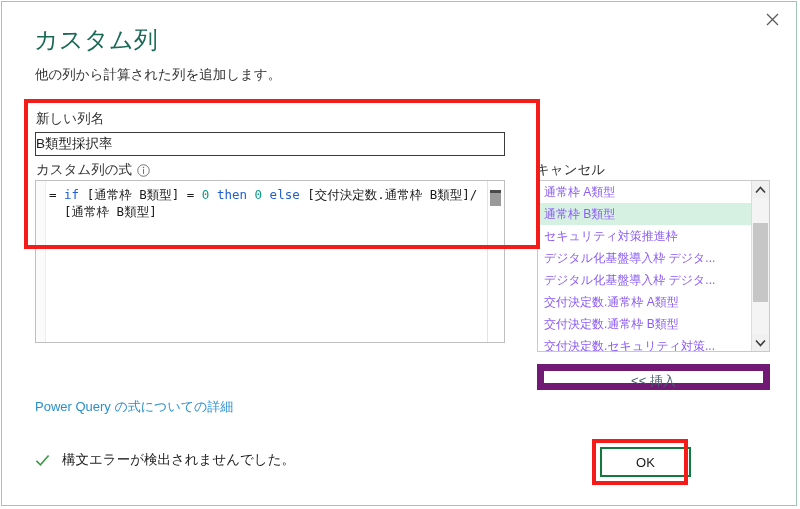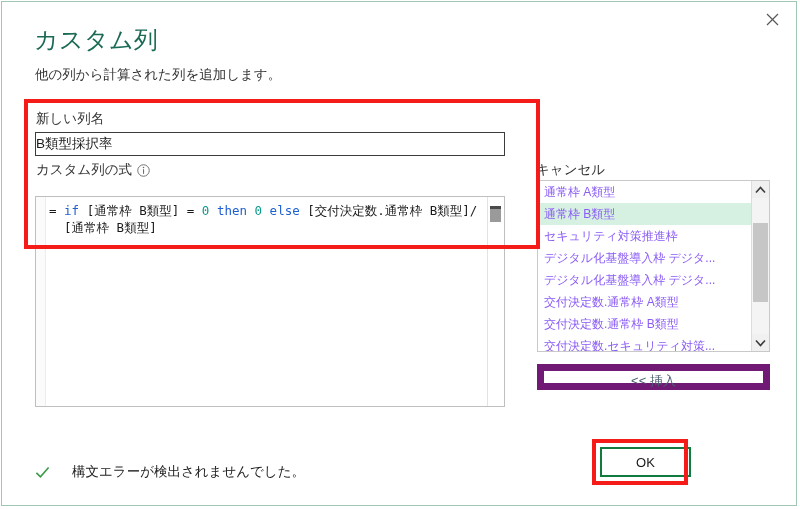--- a/index.html
+++ b/index.html
@@ -110,26 +110,25 @@
     width: 13px;
     height: 13px;
   }
 
   
   #formula-box {
     position: absolute;
     left: 33px;
     top: 178px;
     width: 470px;
-    height: 211px;
+    height: 163px;
     border: 1px solid #bfbfbf;
     box-sizing: border-box;
     background: #ffffff;
     overflow: hidden;
-    margin-top: 16px;
   }
   #formula-gutter {
     position: absolute;
     left: 0; top: 0;
     width: 9px; height: 100%;
     background: #fbfbfb;
     border-right: 1px solid #ededed;
   }
   #formula-text {
     position: absolute;
@@ -172,24 +171,24 @@
     font-size: 13px;
     color: #2a8fd0;
     white-space: nowrap;
     cursor: pointer;
   }
 
   
   #status-row {
     position: absolute;
     left: 33px;
-    top: 461px;
+    top: 449px;
     display: flex;
     align-items: center;
-    gap: 22px;
+    gap: 12px;
   }
   #status-check { width: 15px; height: 15px; display:block; }
   #status-text {
     font-size: 13.5px;
     color: #222222;
     white-space: nowrap;
   }
 
   
   #label-available {
@@ -332,20 +331,21 @@
 
   <div id="formula-box">
     <div id="formula-gutter"></div>
     <div id="formula-text"><span>= </span><span class="kw">if</span><span> [通常枠 B類型] = </span><span class="num">0</span><span> </span><span class="kw">then</span><span> </span><span class="num">0</span><span> </span><span class="kw">else</span><span> [交付決定数.通常枠 B類型]/
   [通常枠 B類型]</span></div>
     <div id="formula-scroll">
       <div id="formula-thumb"></div>
     </div>
   </div>
 
+  <div id="help-link">Power Query の式についての詳細</div>
 
   <div id="status-row">
     <svg id="status-check" viewBox="0 0 16 16">
       <path d="M1.5 8.4 L5.8 12.6 L14.5 2.6" fill="none" stroke="#3a9a48" stroke-width="1.7"></path>
     </svg>
     <span id="status-text">構文エラーが検出されませんでした。</span>
   </div>
 
   <div id="label-available">キャンセル</div>
   <div id="columns-listbox">

